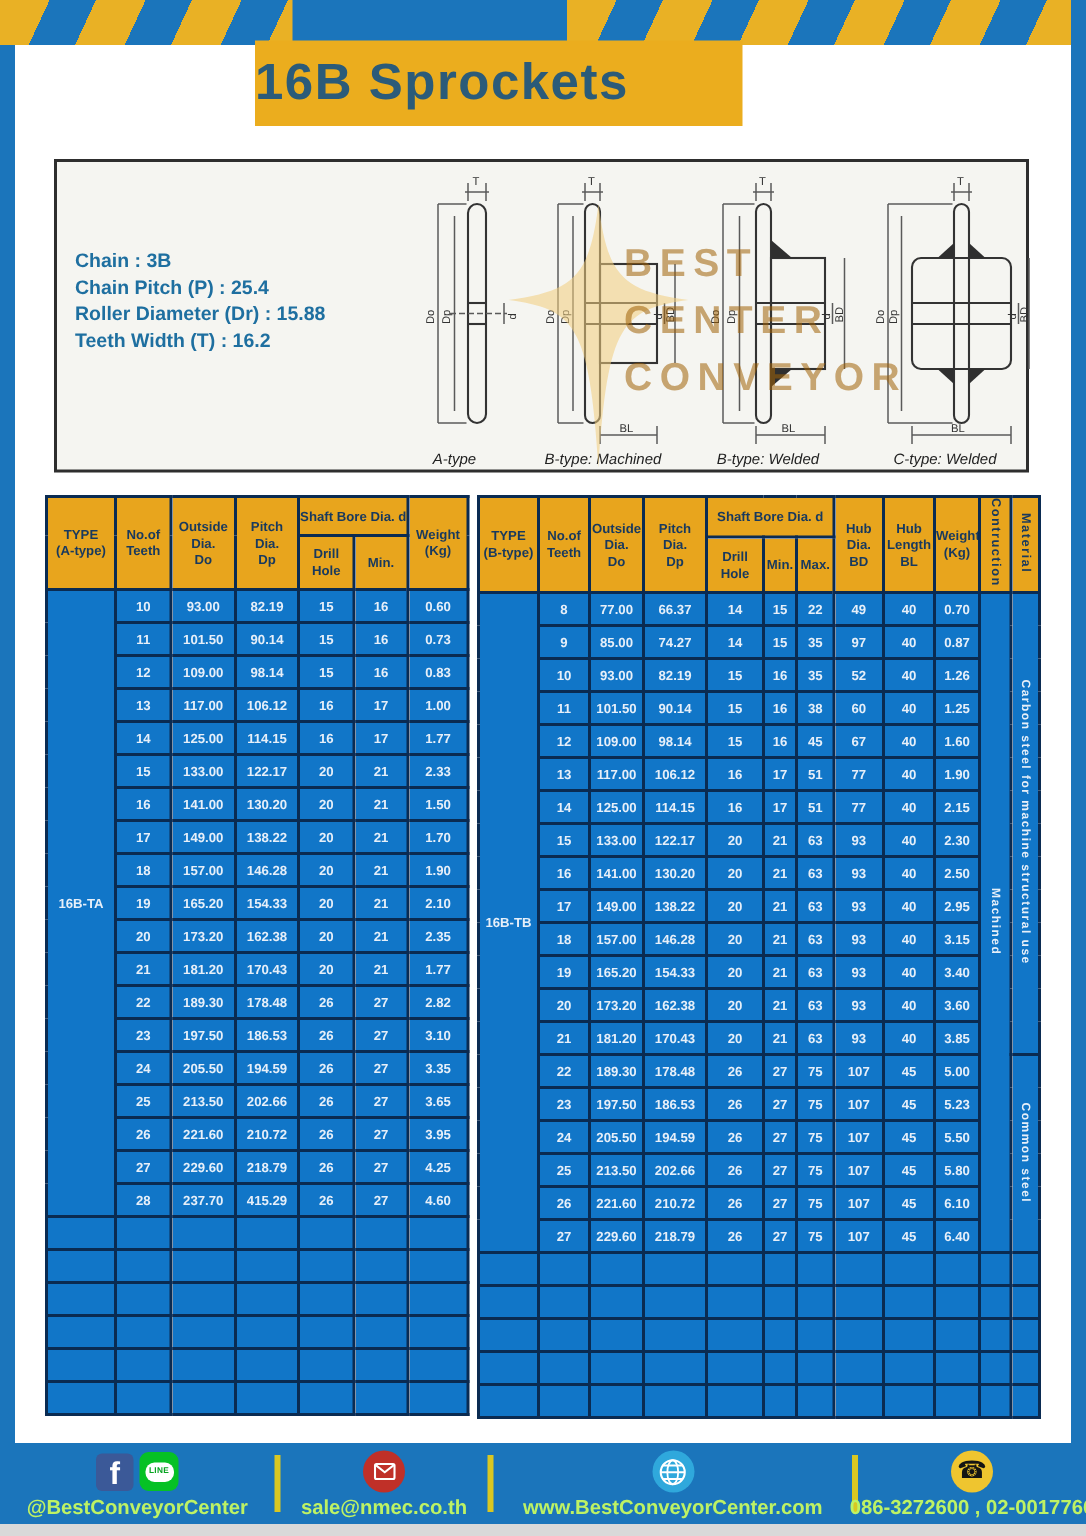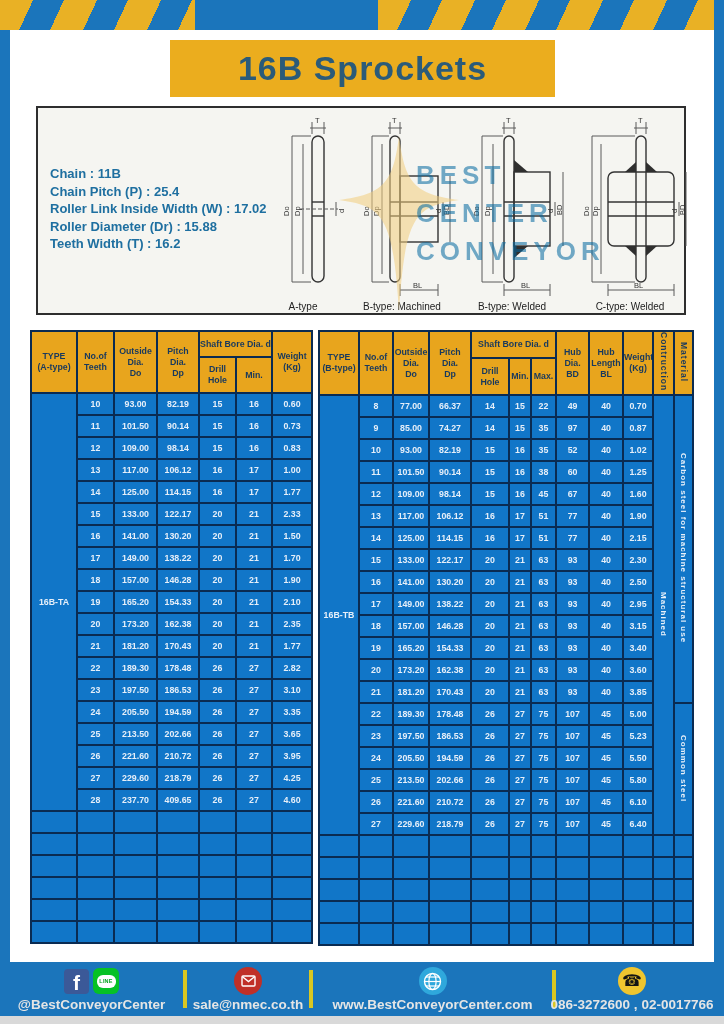--- a/index.html
+++ b/index.html
@@ -8,39 +8,39 @@
 
   
   .topbar { position:absolute; left:0; top:0; width:724px; height:30px; background:#1B75BB; }
   .stripes { position:absolute; top:0; height:30px;
              background:repeating-linear-gradient(115deg, #E9B125 0 30px, rgba(0,0,0,0) 30px 58px); }
   .stripes.left { left:0; width:195px; }
   .stripes.right { left:378px; width:336px; }
 
   .paper { position:absolute; left:10px; top:30px; width:704px; height:932px; background:#ffffff; }
 
-  .banner { position:absolute; left:170px; top:40px; width:385px; height:57px; background:#EBAD1E;
-            display:flex; align-items:center; justify-content:center; }
+  .banner { position:absolute; left:170px; top:27px; width:325px; height:57px; background:#EBAD1E;
+            display:flex; align-items:center; }
   .banner .title { font-size:34px; font-weight:800; color:#2B5B79; letter-spacing:1px; }
 
   
   .specbox { position:absolute; left:36px; top:106px; width:650px; height:209px;
              background:#F5F5F1; border:2px solid #2e2e2e; }
   .speclines { position:absolute; left:12px; top:57px; color:#1E6FA0; font-weight:700;
                font-size:13px; line-height:17.6px; white-space:nowrap; }
 
   
   .wm-star { position:absolute; left:300px; top:28px; width:122px; height:176px; opacity:.55; pointer-events:none; }
-  .wm-text { position:absolute; left:378px; top:48px; color:#0369a1; opacity:.55; font-weight:800;
+  .wm-text { position:absolute; left:378px; top:48px; color:#a16207; opacity:.55; font-weight:800;
              font-size:26px; letter-spacing:5px; line-height:38px; pointer-events:none; }
 
   .drawings { position:absolute; left:220px; top:6px; width:428px; height:200px; display:flex; gap:2px; }
   .drawing { display:flex; flex-direction:column; align-items:center; }
   .drawing svg { display:block; }
-  .caption { font-size:10px; color:#222; font-weight:400; margin-top:1px; white-space:nowrap; }
+  .caption { font-size:10px; color:#222; font-weight:400; margin-top:1px; white-space:nowrap;font-style:italic; }
   .dwg-line { stroke:#5a5a5a; stroke-width:1; fill:none; }
   .dwg-bold { stroke:#333; stroke-width:1.4; fill:none; }
   .dwg-fill { fill:#2f2f2f; stroke:none; }
   .dwg-txt  { font-size:7.5px; fill:#333; font-family:"Liberation Sans",sans-serif; }
 
   
   table { border-collapse:collapse; table-layout:fixed; }
   th, td { border:2px solid #0A2B52; padding:0; text-align:center; vertical-align:middle; overflow:hidden; }
   thead th { background:#E8A51D; color:#18395E; font-size:8.8px; font-weight:700; white-space:pre-line; line-height:11px; }
   tbody td { background:#1176C8; color:#E6EFF9; font-size:8.8px; font-weight:600; }
@@ -51,21 +51,21 @@
   .vt { writing-mode:vertical-rl; text-orientation:mixed; letter-spacing:1px; display:inline-block;
         max-height:100%; font-size:8px; }
   thead th .vt { font-size:8.5px; }
 
   
   .footer { position:absolute; left:0; top:962px; width:724px; height:54px; background:#1B75BB;
             display:flex; align-items:stretch; }
   .fsec { display:flex; flex-direction:column; align-items:center; justify-content:flex-start; padding-top:4px; }
   .fsep { width:4px; height:38px; background:#D9C722; align-self:center; }
   .ficons { display:flex; gap:4px; align-items:center; height:30px; }
-  .ftext { color:#e5e5e5; font-weight:700; font-size:13.5px; margin-top:1px; white-space:nowrap; }
+  .ftext { color:#bef264; font-weight:700; font-size:13.5px; margin-top:1px; white-space:nowrap; }
   .ic-fb { width:25px; height:25px; background:#3B5998; border-radius:4px; color:#fff; font-weight:800;
            font-size:21px; display:flex; align-items:flex-end; justify-content:center; line-height:23px; }
   .ic-line { width:26px; height:26px; background:#06C125; border-radius:6px; display:flex; align-items:center; justify-content:center; }
   .ic-line .bubble { width:19px; height:13px; background:#fff; border-radius:6px; display:flex; align-items:center; justify-content:center;
                      color:#06A31F; font-size:5.5px; font-weight:800; letter-spacing:.2px; }
   .ic-round { width:28px; height:28px; border-radius:50%; display:flex; align-items:center; justify-content:center; }
   .ic-mail { background:#C03028; }
   .ic-globe { background:#2FA8DC; }
   .ic-phone { background:#EFC52F; color:#141414; font-size:16px; line-height:16px; }
   .bottom-strip { position:absolute; left:0; top:1016px; width:724px; height:8px; background:#d9d9d9; }
@@ -81,23 +81,22 @@
   </div>
 
   <div class="paper"></div>
 
   <div class="banner">
     <div class="title">16B Sprockets</div>
   </div>
 
   <div class="specbox">
     <div class="speclines">
-      <div>Chain  :  11B</div>
+      <div>Chain  :  3B</div>
       <div>Chain Pitch (P)  :  25.4</div>
-      <div>Roller Link Inside Width (W)  :  17.02</div>
       <div>Roller Diameter (Dr)  : 15.88</div>
       <div>Teeth Width (T)  :  16.2</div>
     </div>
 
     <div class="drawings">
 
       <div class="drawing">
         <svg width="90" height="186" viewBox="0 0 90 186">
           <line class="dwg-line" x1="52" y1="14" x2="68" y2="14"></line>
           <line class="dwg-line" x1="54" y1="8" x2="54" y2="20"></line>
@@ -392,21 +391,21 @@
           <td>27</td>
           <td>229.60</td>
           <td>218.79</td>
           <td>26</td>
           <td>27</td>
           <td>4.25</td>
         </tr>
         <tr>
           <td>28</td>
           <td>237.70</td>
-          <td>409.65</td>
+          <td>415.29</td>
           <td>26</td>
           <td>27</td>
           <td>4.60</td>
         </tr>
         <tr>
           <td></td>
           <td></td>
           <td></td>
           <td></td>
           <td></td>
@@ -532,21 +531,21 @@
         </tr>
         <tr>
           <td>10</td>
           <td>93.00</td>
           <td>82.19</td>
           <td>15</td>
           <td>16</td>
           <td>35</td>
           <td>52</td>
           <td>40</td>
-          <td>1.02</td>
+          <td>1.26</td>
         </tr>
         <tr>
           <td>11</td>
           <td>101.50</td>
           <td>90.14</td>
           <td>15</td>
           <td>16</td>
           <td>38</td>
           <td>60</td>
           <td>40</td>
@@ -806,21 +805,21 @@
     <div class="fsec" style="width:183px">
       <div class="ficons">
         <div class="ic-fb">f</div>
         <div class="ic-line">
           <div class="bubble">LINE</div>
         </div>
       </div>
       <div class="ftext">@BestConveyorCenter</div>
     </div>
     <div class="fsep"></div>
-    <div class="fsec" style="width:122px">
+    <div class="fsec" style="width:138px">
       <div class="ficons">
         <div class="ic-round ic-mail">
           <svg width="15" height="12" viewBox="0 0 15 12">
               <rect x="1" y="1" width="13" height="10" rx="1" fill="none" stroke="#fff" stroke-width="1.4"></rect>
               <path d="M1.5 1.8 L7.5 6.5 L13.5 1.8" fill="none" stroke="#fff" stroke-width="1.4"></path>
             </svg>
         </div>
       </div>
       <div class="ftext">sale@nmec.co.th</div>
     </div>

